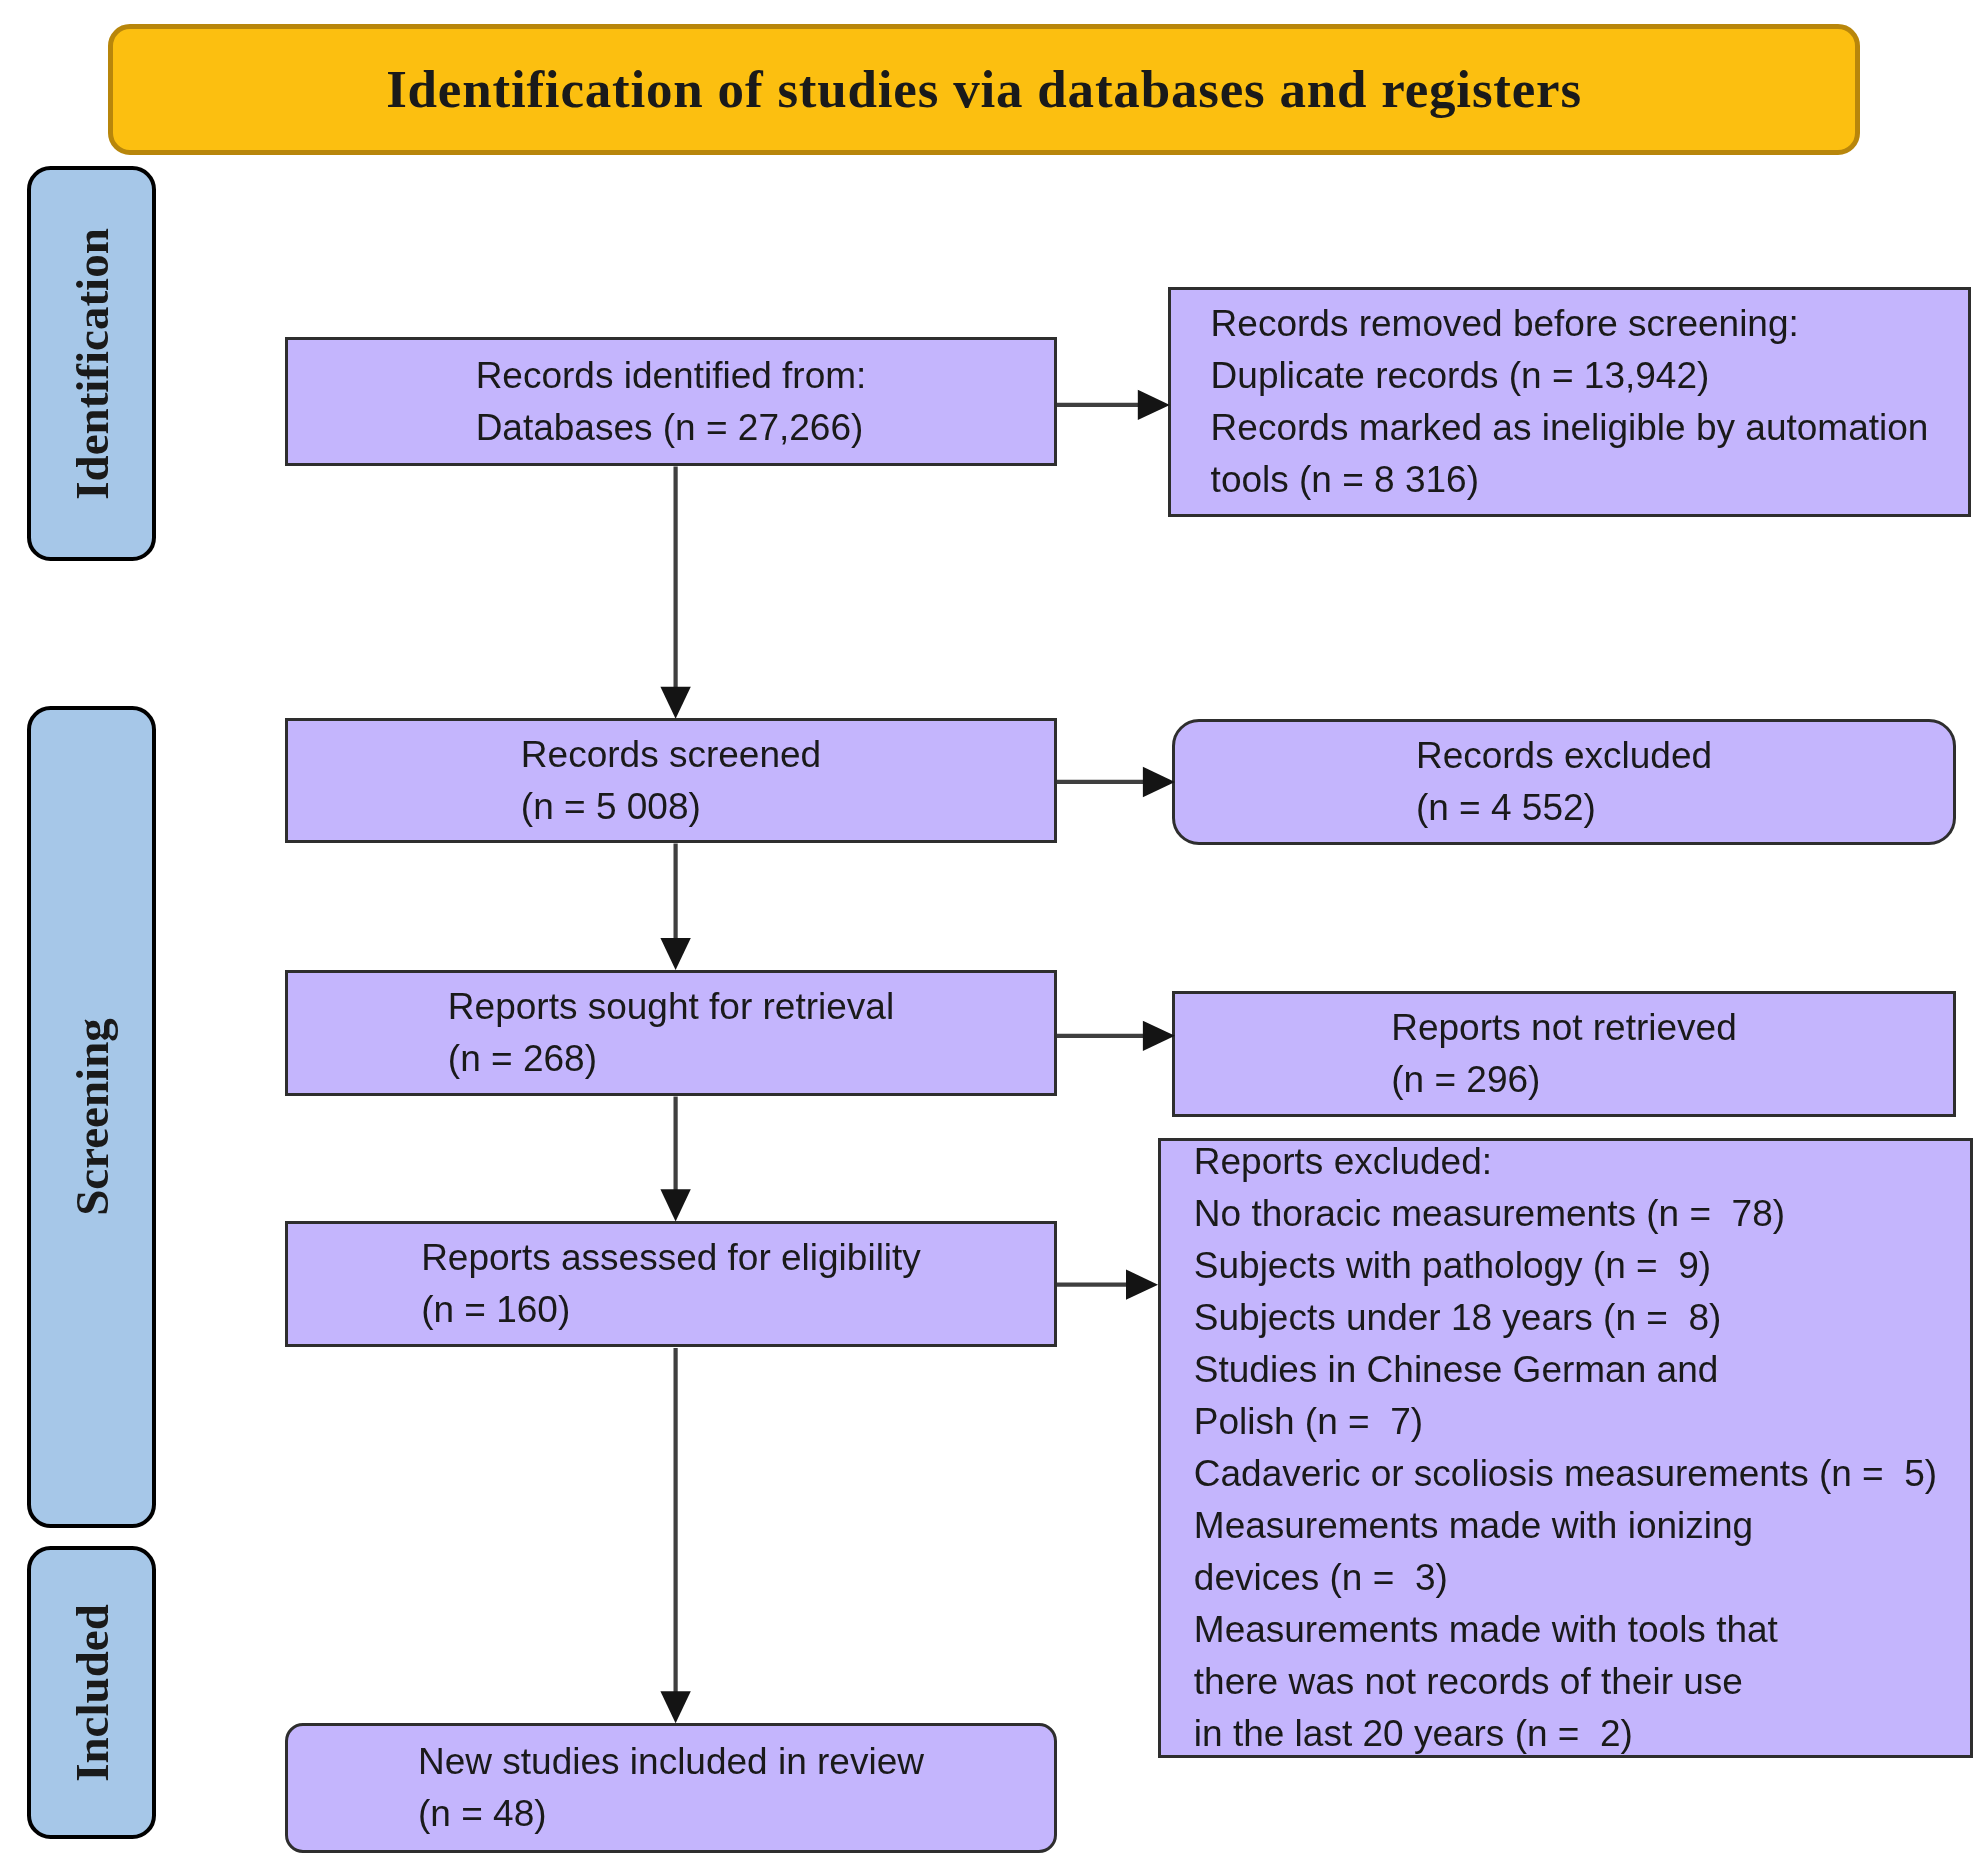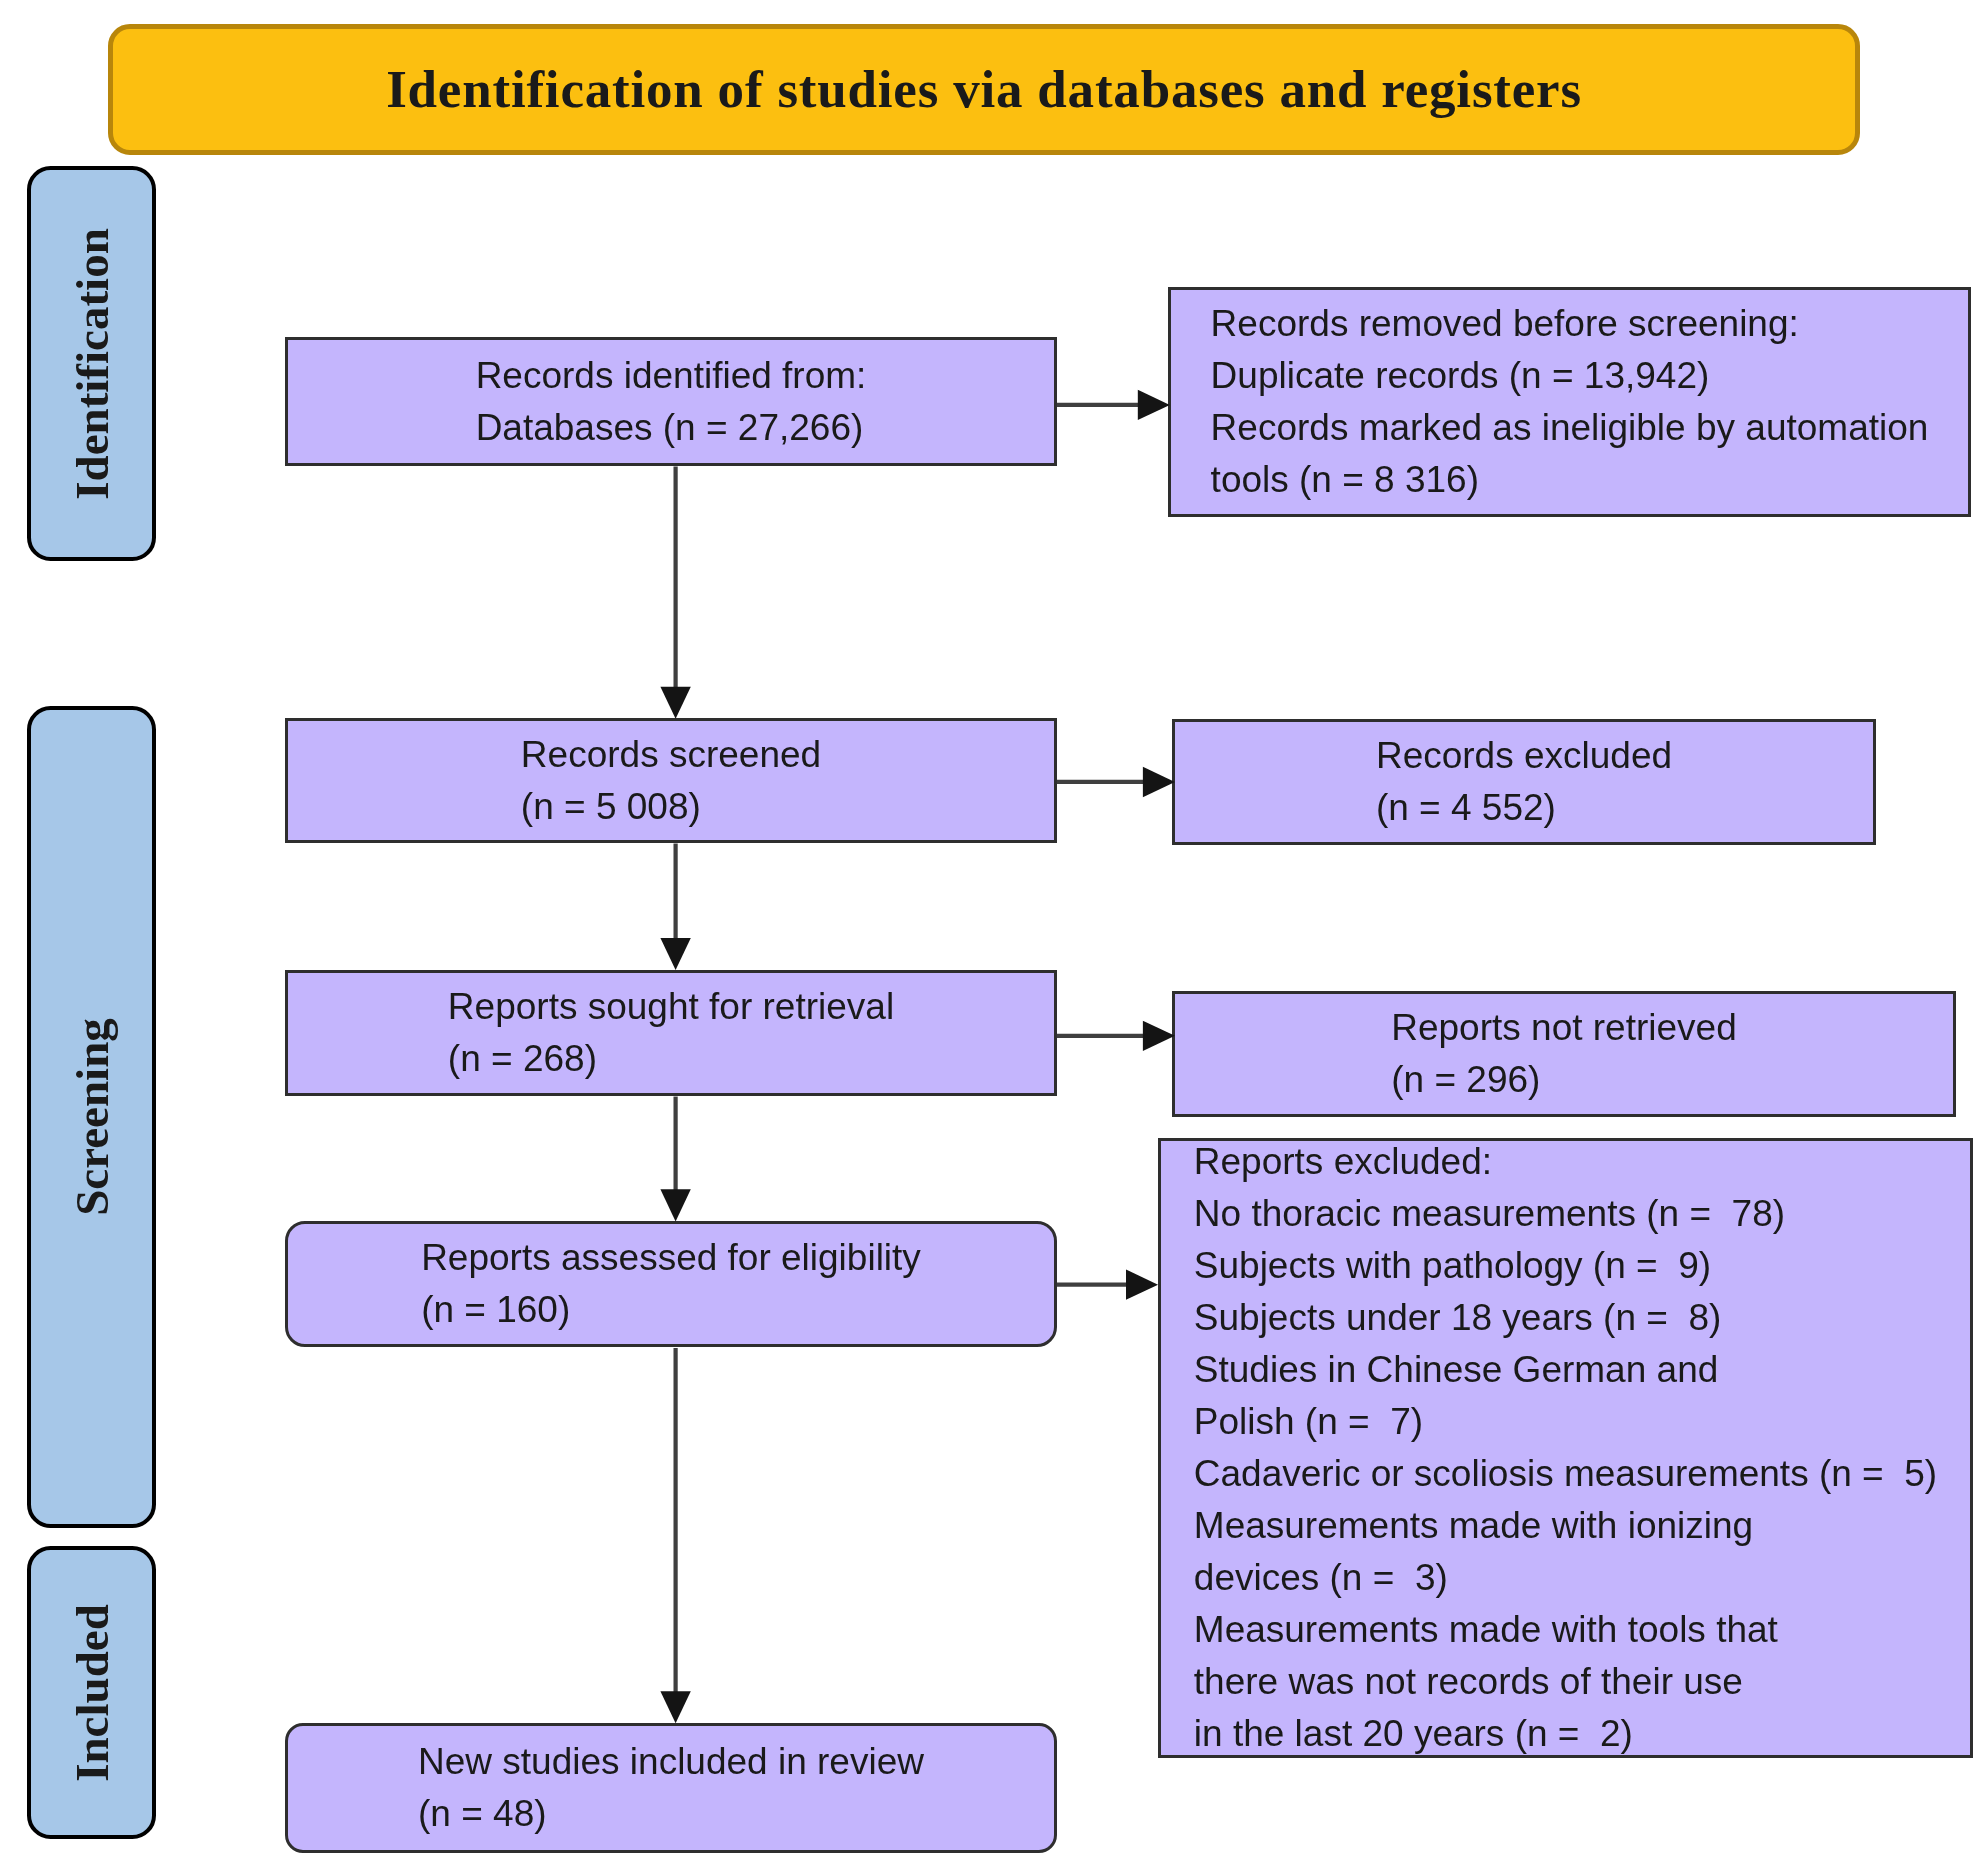--- a/index.html
+++ b/index.html
@@ -56,24 +56,24 @@
     box-sizing: border-box;
     display: flex; align-items: center; justify-content: center;
     text-align: left;
     font-size: 37px;
     line-height: 52px;
     white-space: pre;
   }
   .box-identified      { left: 285px;  top: 337px;  width: 772px; height: 129px; }
   .box-removed         { left: 1168px; top: 287px;  width: 803px; height: 230px; }
   .box-screened        { left: 285px;  top: 718px;  width: 772px; height: 125px; }
-  .box-excluded-recs   { left: 1172px; top: 719px;  width: 704px; height: 126px; }
+  .box-excluded-recs   { left: 1172px; top: 719px;  width: 784px; height: 126px; border-radius: 27px; }
   .box-sought          { left: 285px;  top: 970px; width: 772px; height: 126px; }
   .box-not-retrieved   { left: 1172px; top: 971px; width: 784px; height: 126px; margin-top: 20px; }
-  .box-assessed        { left: 285px;  top: 1221px; width: 772px; height: 126px; border-radius: 20px; }
+  .box-assessed        { left: 285px;  top: 1221px; width: 772px; height: 126px; }
   .box-excluded-reps   { left: 1158px; top: 1138px; width: 815px; height: 620px; }
   .box-included        { left: 285px;  top: 1723px; width: 772px; height: 130px; border-radius: 18px; }
   .arrows {
     position: absolute;
     left: 0; top: 0;
     width: 1988px; height: 1865px;
     pointer-events: none;
   }
 </style>
 </head>

